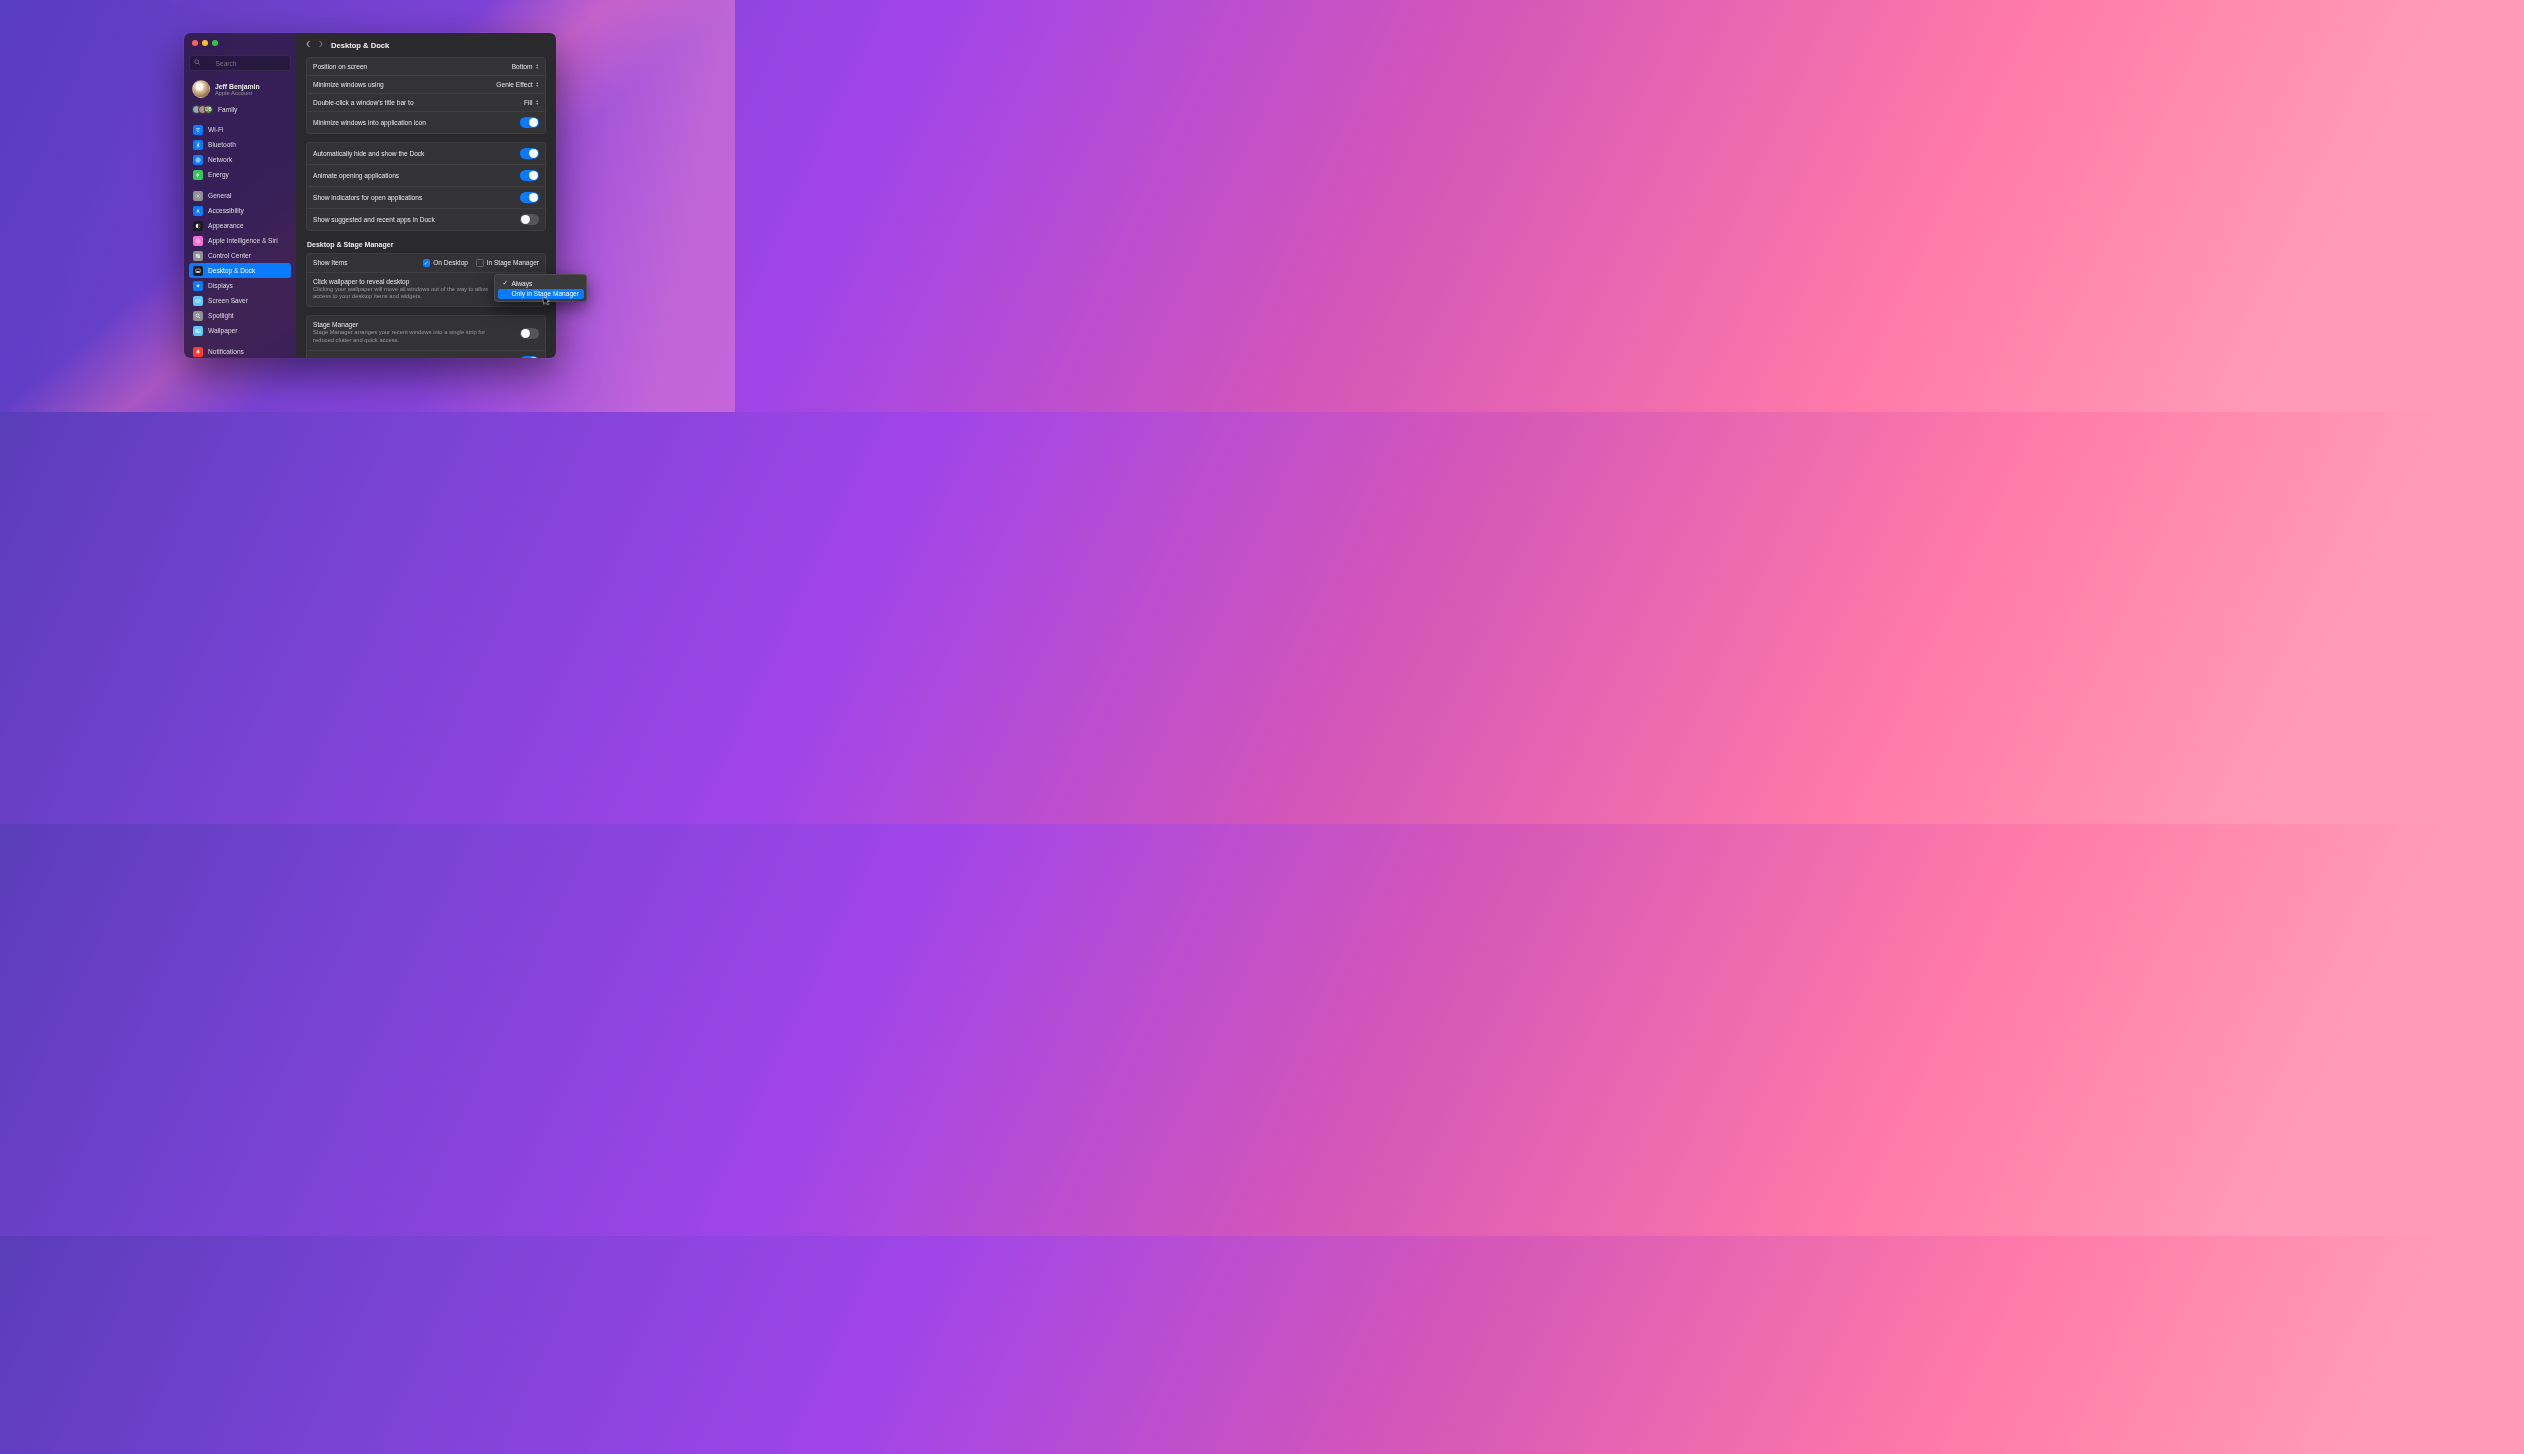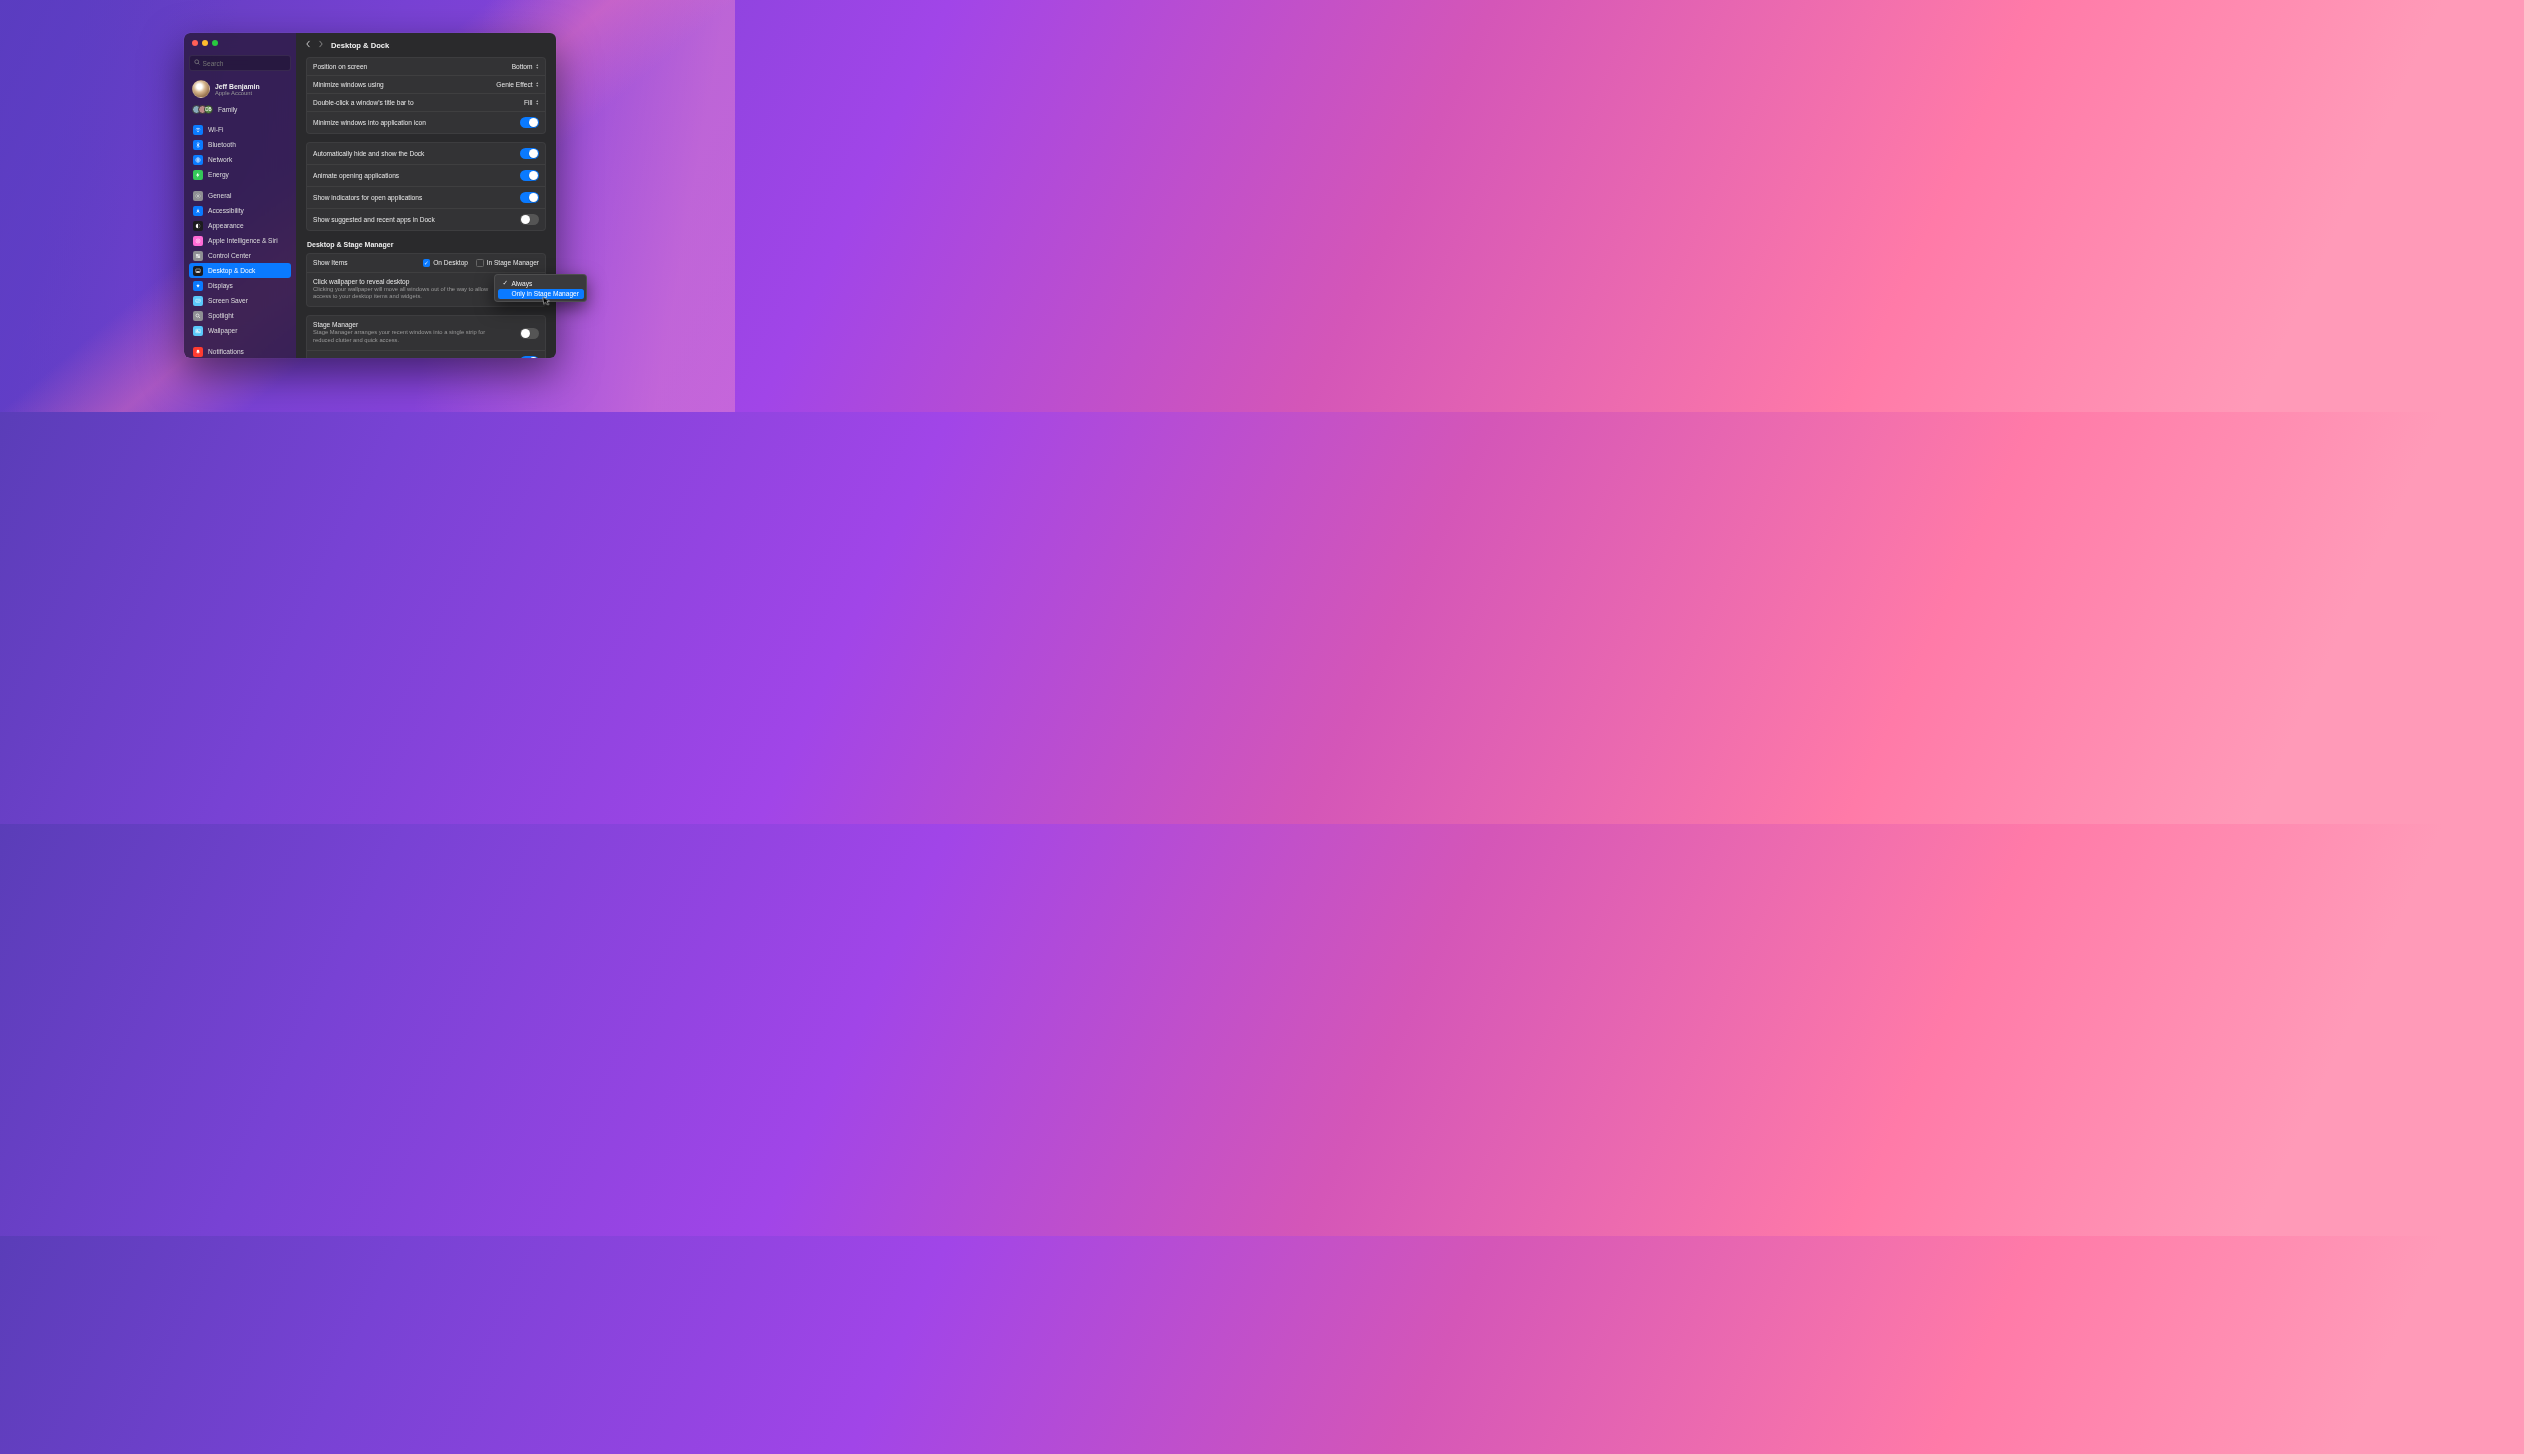--- a/index.html
+++ b/index.html
@@ -34,21 +34,21 @@
   display: flex;
   flex-direction: column;
   gap: 1px;
 }
 .traffic { display: flex; gap: 4px; padding: 0 0 8px 3px; }
 .tl { width: 6px; height: 6px; border-radius: 50%; }
 .red { background: #ff5f57; }
 .yellow { background: #febc2e; }
 .green { background: #28c840; }
 .searchbox {
-  display: flex; align-items: center; gap: 2px;
+  display: flex; align-items: center; gap: 15px;
   background: rgba(0,0,0,0.25);
   border: 0.5px solid rgba(255,255,255,0.08);
   border-radius: 3px;
   padding: 2.5px 4px;
   margin-bottom: 6px;
 }
 .searchbox input {
   background: transparent; border: none; outline: none;
   color: #aaa; font-size: 6.6px; width: 100%;
 }

